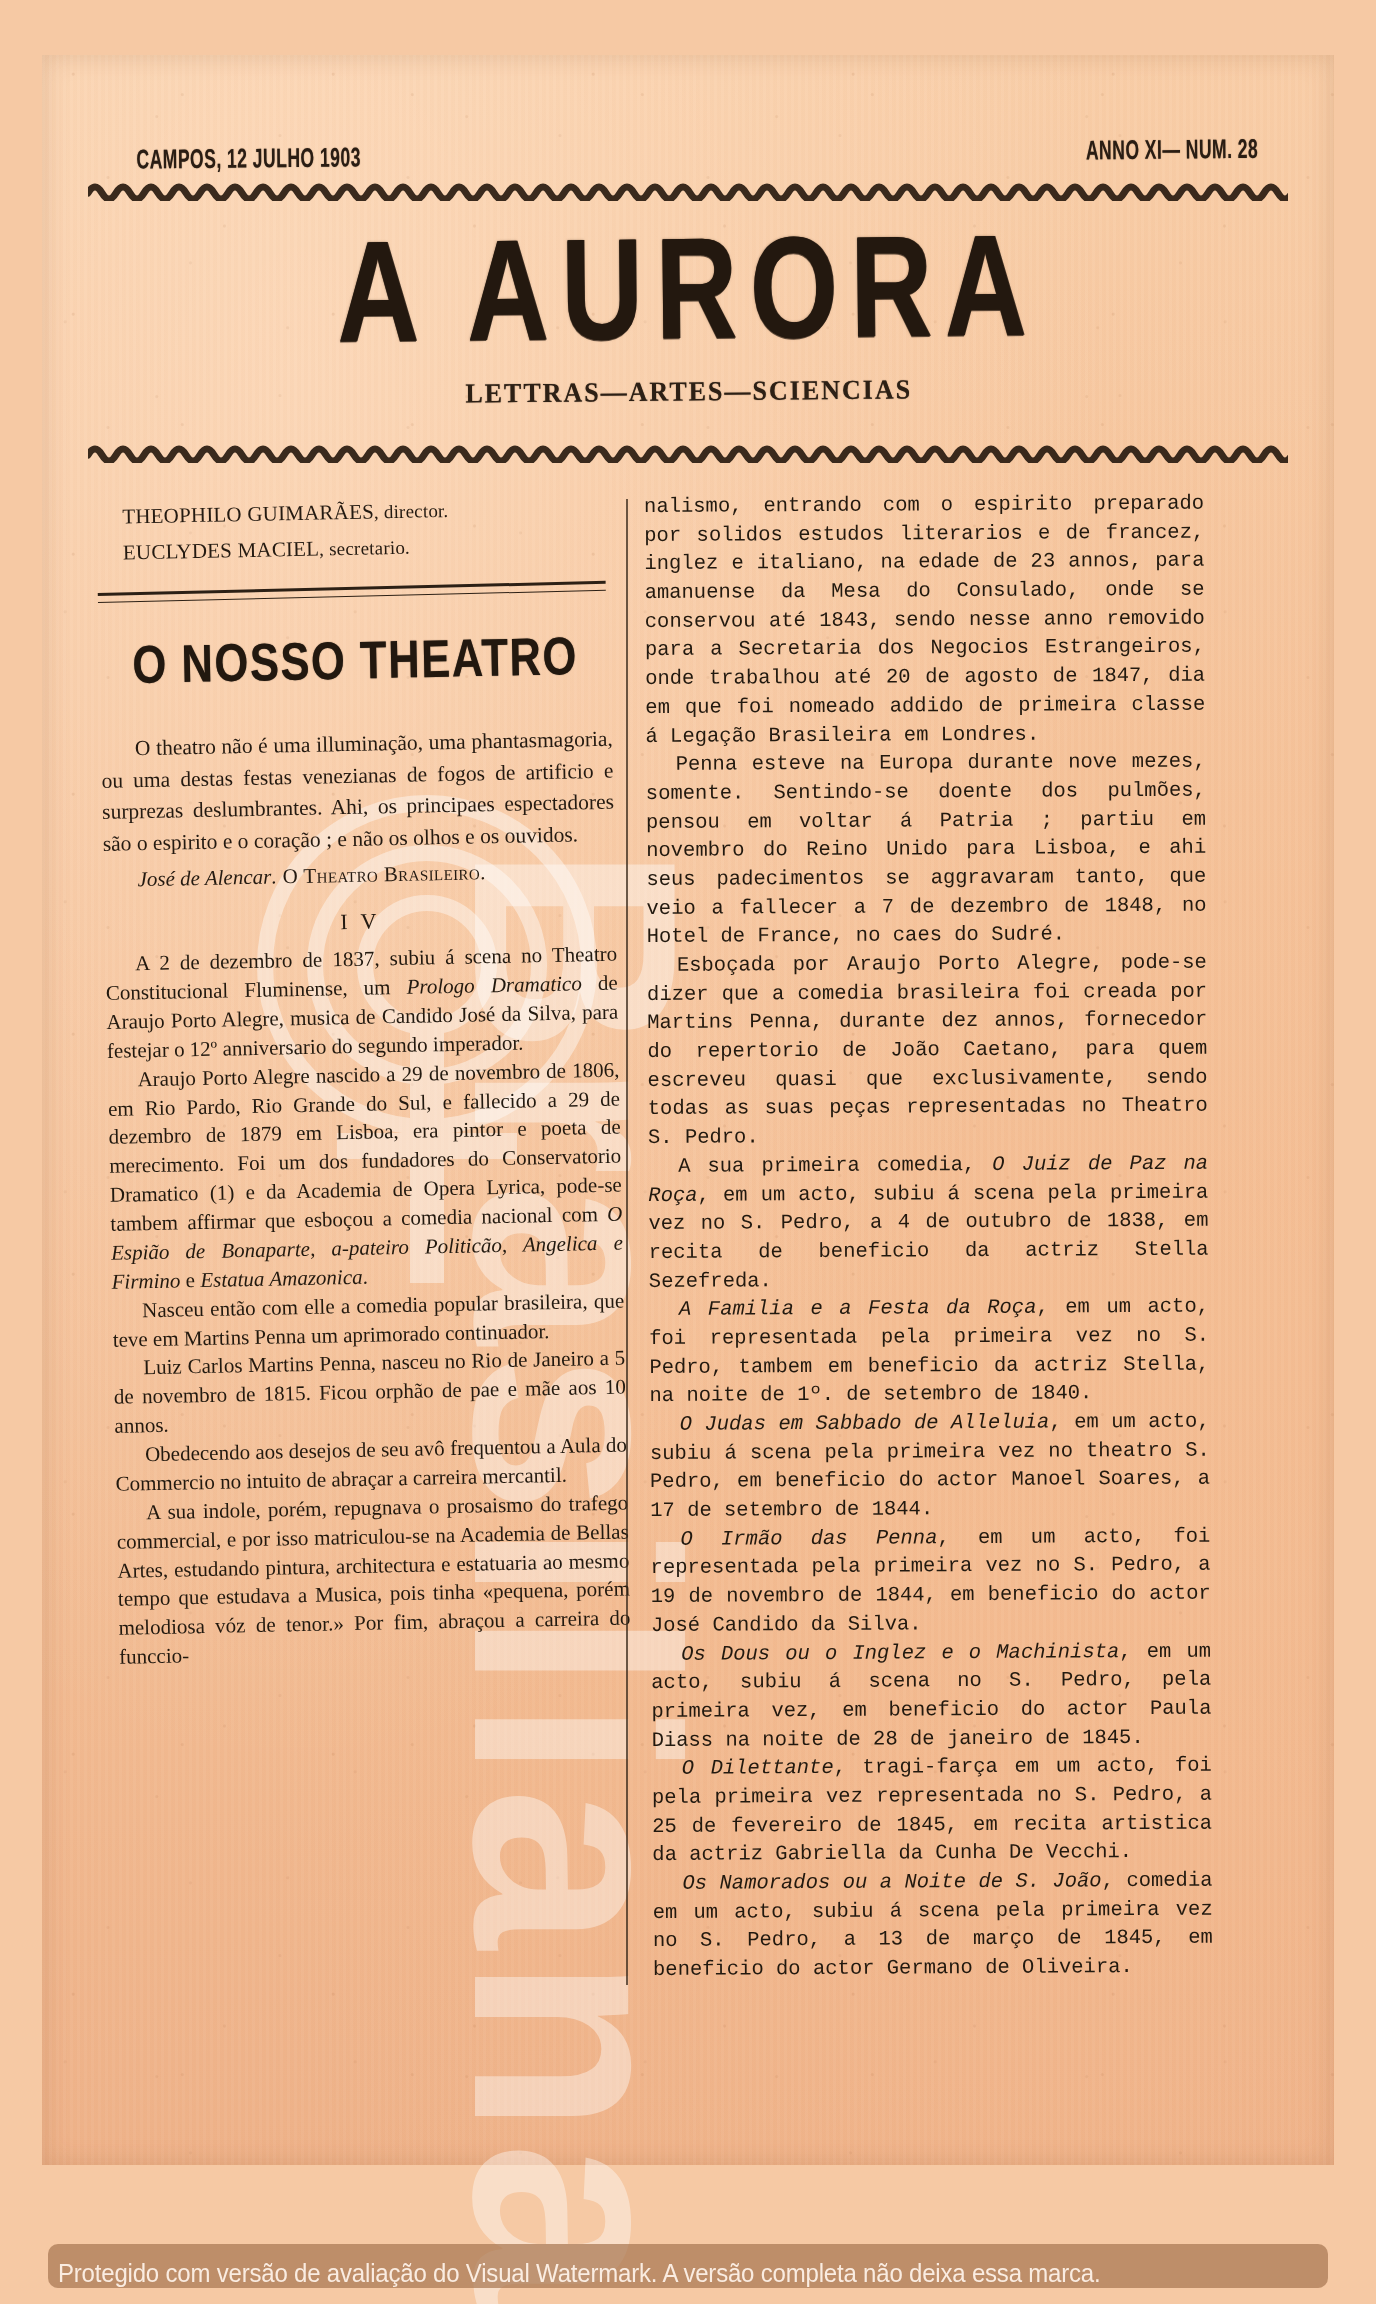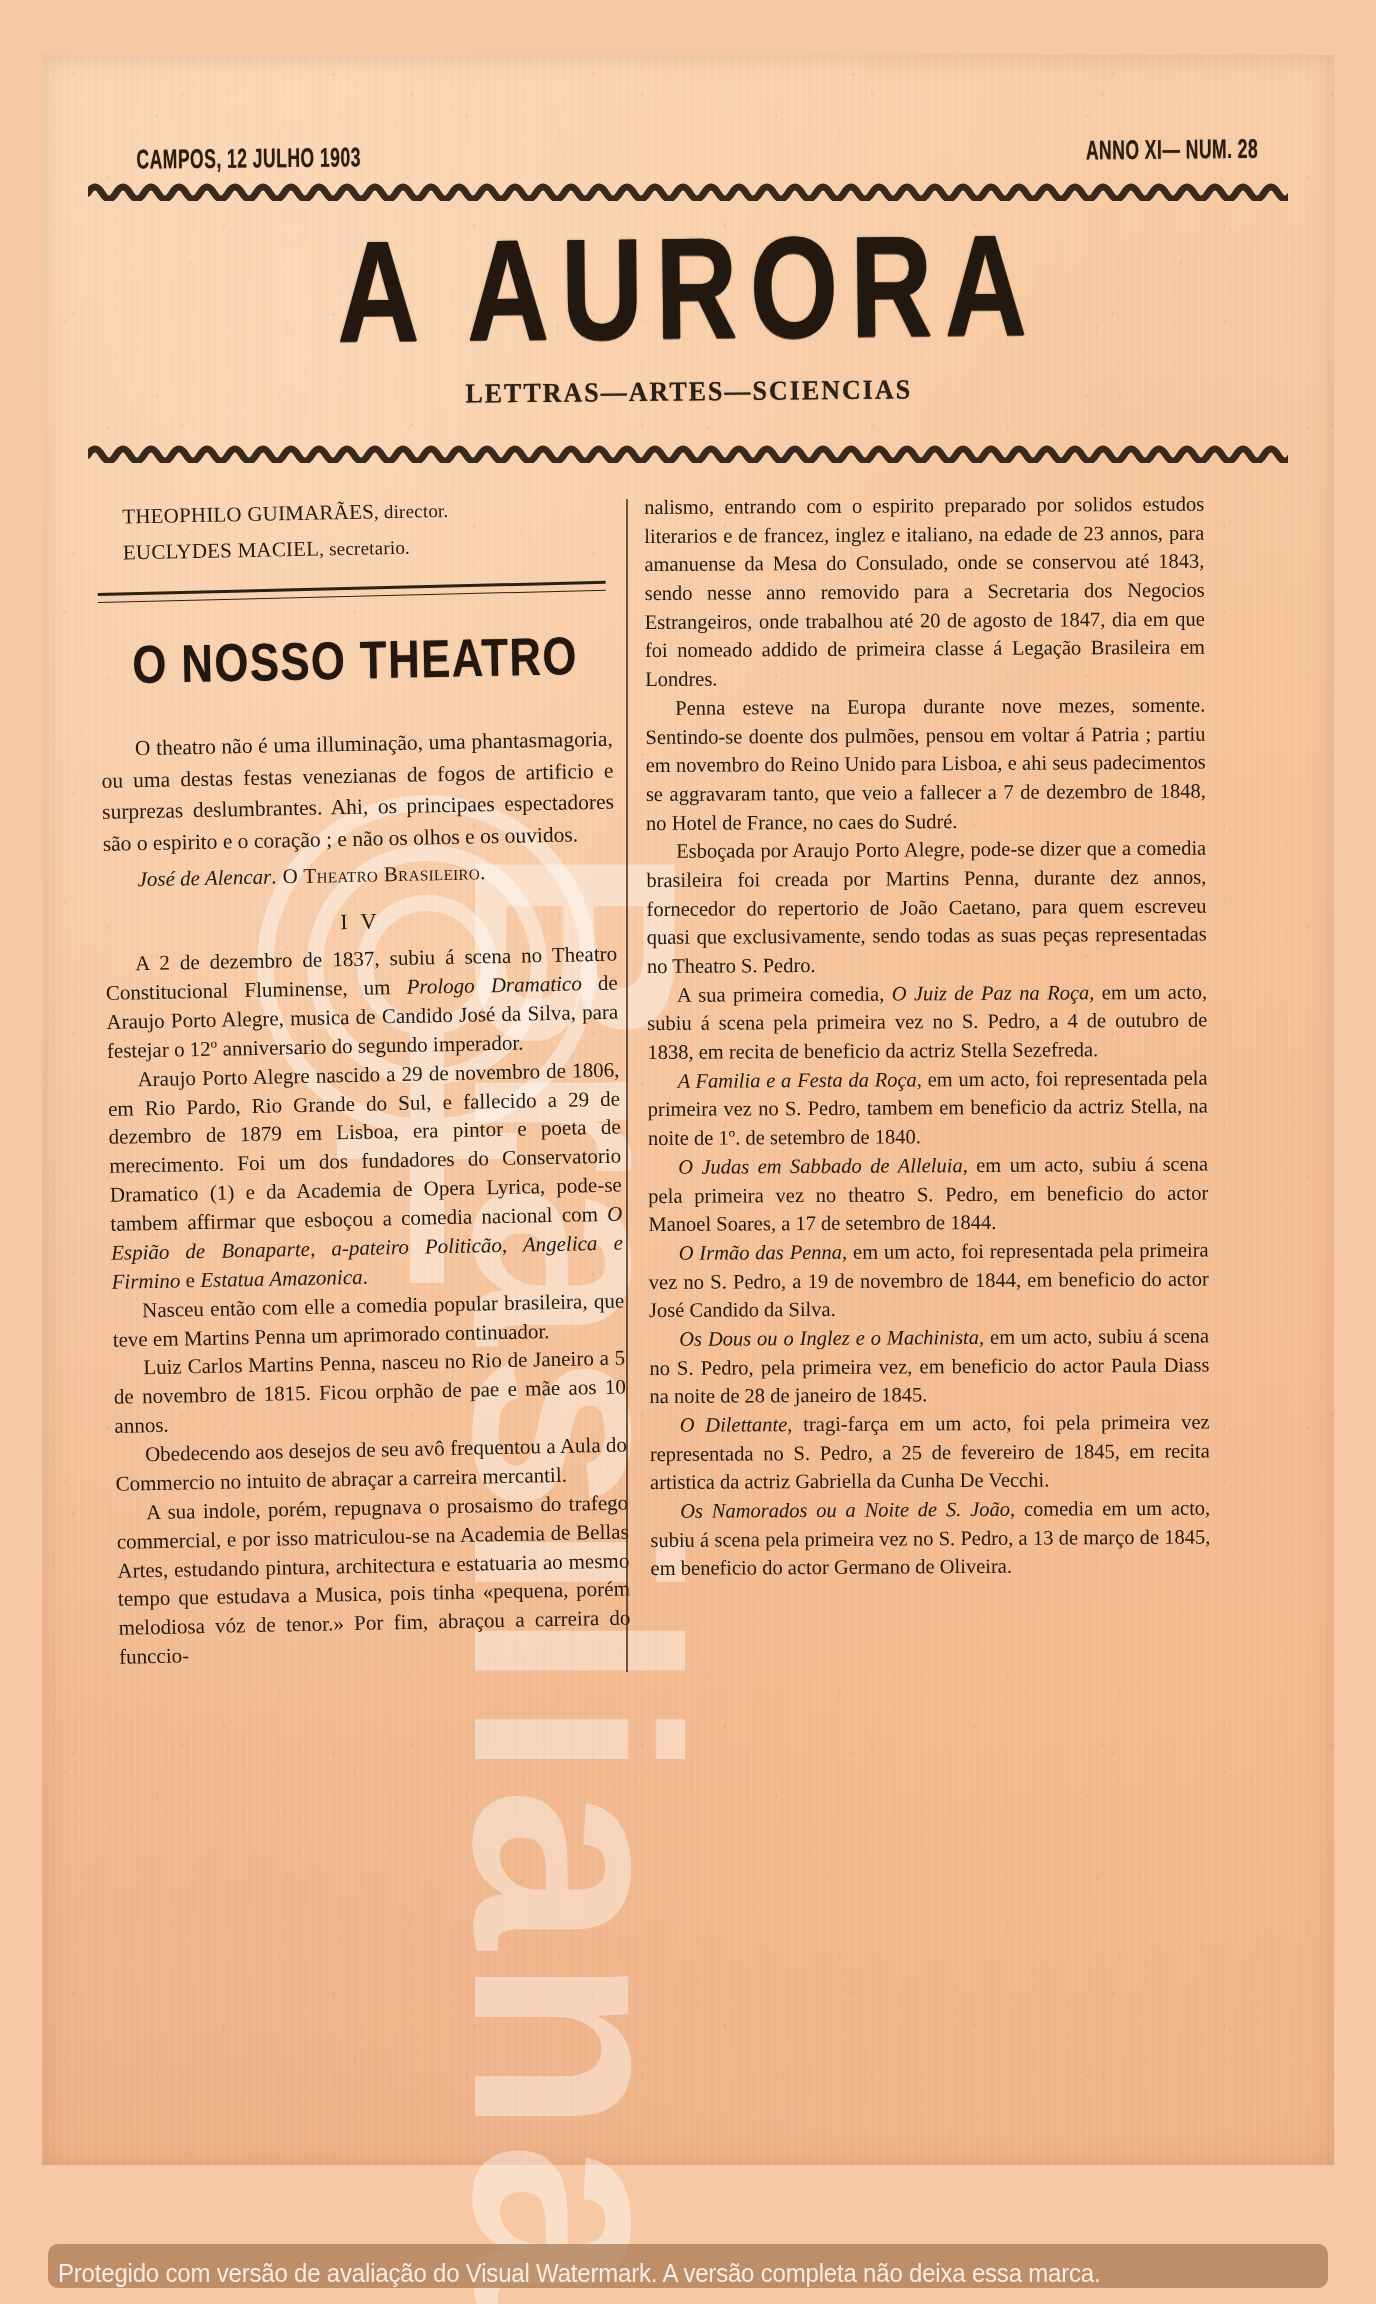--- a/index.html
+++ b/index.html
@@ -123,21 +123,21 @@
   }
 
   
   .cols {
     display: flex;
     margin-top: 30px;
     padding: 0 8px;
   }
   .col-left  { width: 530px; padding-right: 18px; box-sizing: border-box; }
   .col-rule  { width: 2px; background: #3a2a1b; opacity: .75; margin: 6px 16px 0 0; }
-  .col-right { width: 560px; box-sizing: border-box; }
+  .col-right { width: 560px; box-sizing: border-box; font-family: Liberation Mono, monospace; }
 
   .staff {
     font-family: "Liberation Serif", serif;
     color: #241a11;
     margin: 12px 0 0 26px;
   }
   .staff-line {
     font-size: 21px;
     margin-bottom: 11px;
     letter-spacing: .2px;

